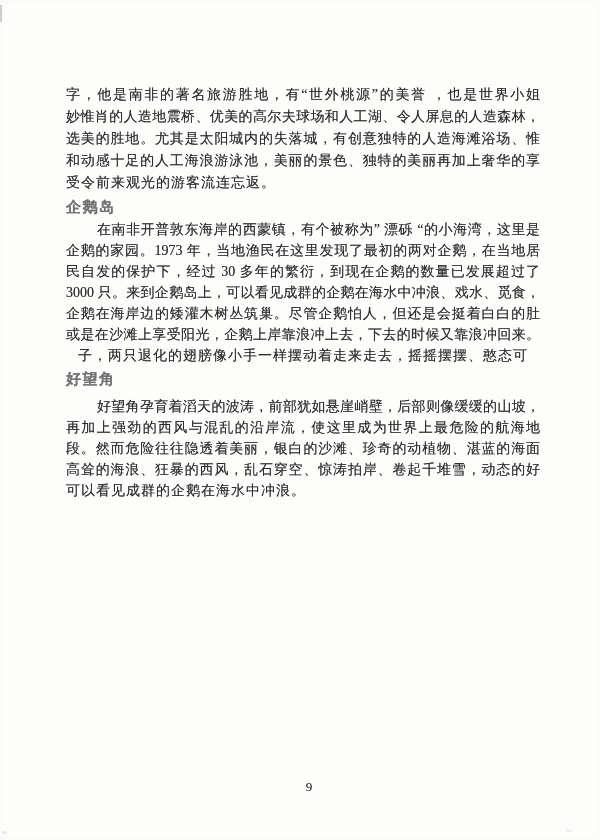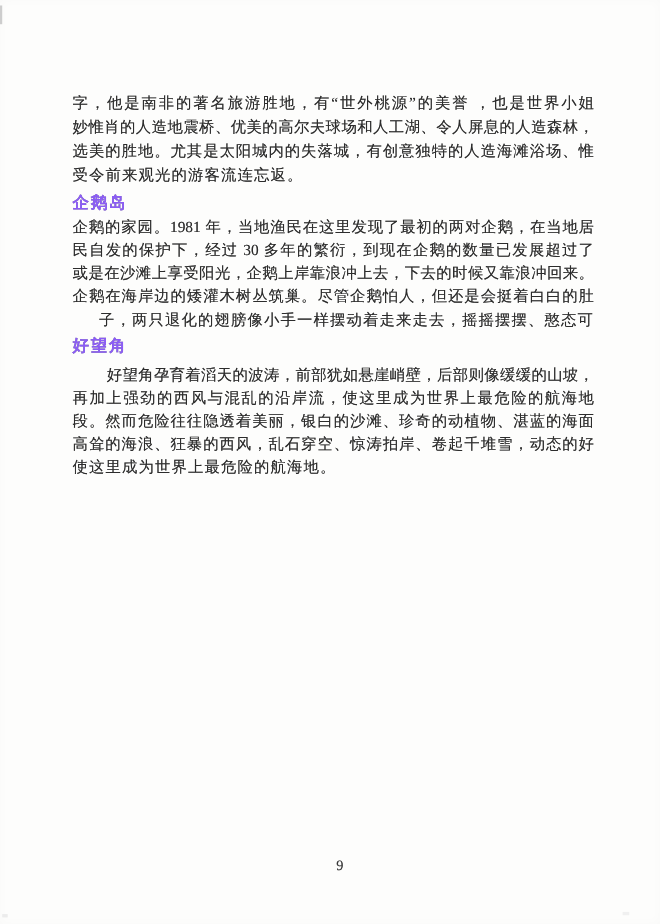--- a/index.html
+++ b/index.html
@@ -52,37 +52,37 @@
     text-align-last: justify;
     color: #2c2c2c;
     text-shadow: 0 0 .4px rgba(40,40,40,.55);
   }
   
   .textarea > .paragraph:nth-child(1) .line {
     line-height: 22px;
     height: 22px;
   }
   .line.last {
-    text-align: right;
+    text-align: center;
     text-align-last: left;
     letter-spacing: 1px;
   }
   .line.indent { text-indent: 31px; }
   .heading {
     font-weight: bold;
     font-size: 15px;
     line-height: 22px;
     height: 22px;
     letter-spacing: 1.5px;
-    color: #8b5cf6;
+    color: #737373;
     margin-top: 2px;
     margin-bottom: 1px;
     text-shadow: 0 0 .4px rgba(20,20,20,.5);
   }
-  .textarea > .paragraph:last-child { margin-top: 6px; font-family: Liberation Mono, monospace; }
+  .textarea > .paragraph:last-child { margin-top: 6px; }
   .page-number {
     position: absolute;
     left: 0;
     top: 779px;
     width: 600px;
     text-align: center;
     transform: translateX(9px);
     font-size: 13px;
     color: #3a3a3a;
     text-shadow: 0 0 .4px rgba(40,40,40,.5);
@@ -91,35 +91,38 @@
 </head>
 <body>
 
 <div class="page">
   <div class="scan-artifact-tl"></div>
   <div class="textarea">
       <div class="paragraph">
         <div class="line">字，他是南非的著名旅游胜地，有“世外桃源”的美誉 ，也是世界小姐</div>
         <div class="line">妙惟肖的人造地震桥、优美的高尔夫球场和人工湖、令人屏息的人造森林，</div>
         <div class="line">选美的胜地。尤其是太阳城内的失落城，有创意独特的人造海滩浴场、惟</div>
+        <div class="line">和动感十足的人工海浪游泳池，美丽的景色、独特的美丽再加上奢华的享</div>
         <div class="line last">受令前来观光的游客流连忘返。</div>
       </div>
       <div class="heading">企鹅岛</div>
       <div class="paragraph">
-        <div class="line">企鹅的家园。1981 年，当地渔民在这里发现了最初的两对企鹅，在当地居</div>
+        <div class="line indent">在南非开普敦东海岸的西蒙镇，有个被称为” 漂砾 “的小海湾，这里是</div>
+        <div class="line">企鹅的家园。1973 年，当地渔民在这里发现了最初的两对企鹅，在当地居</div>
         <div class="line">民自发的保护下，经过 30 多年的繁衍，到现在企鹅的数量已发展超过了</div>
+        <div class="line">3000 只。来到企鹅岛上，可以看见成群的企鹅在海水中冲浪、戏水、觅食，</div>
+        <div class="line">企鹅在海岸边的矮灌木树丛筑巢。尽管企鹅怕人，但还是会挺着白白的肚</div>
         <div class="line">或是在沙滩上享受阳光，企鹅上岸靠浪冲上去，下去的时候又靠浪冲回来。</div>
-        <div class="line">企鹅在海岸边的矮灌木树丛筑巢。尽管企鹅怕人，但还是会挺着白白的肚</div>
         <div class="line last">子，两只退化的翅膀像小手一样摆动着走来走去，摇摇摆摆、憨态可掬。</div>
       </div>
       <div class="heading">好望角</div>
       <div class="paragraph">
         <div class="line indent">好望角孕育着滔天的波涛，前部犹如悬崖峭壁，后部则像缓缓的山坡，</div>
         <div class="line">再加上强劲的西风与混乱的沿岸流，使这里成为世界上最危险的航海地</div>
         <div class="line">段。然而危险往往隐透着美丽，银白的沙滩、珍奇的动植物、湛蓝的海面</div>
         <div class="line">高耸的海浪、狂暴的西风，乱石穿空、惊涛拍岸、卷起千堆雪，动态的好</div>
-        <div class="line last">使这里成为世界上最危险的航海地。</div>
+        <div class="line last">可以看见成群的企鹅在海水中冲浪。</div>
       </div>
     </div>
   <div class="page-number">9</div>
   <div class="scan-artifact-bl"></div>
   <div class="scan-artifact-br"></div>
 </div>
 
 </body></html>

